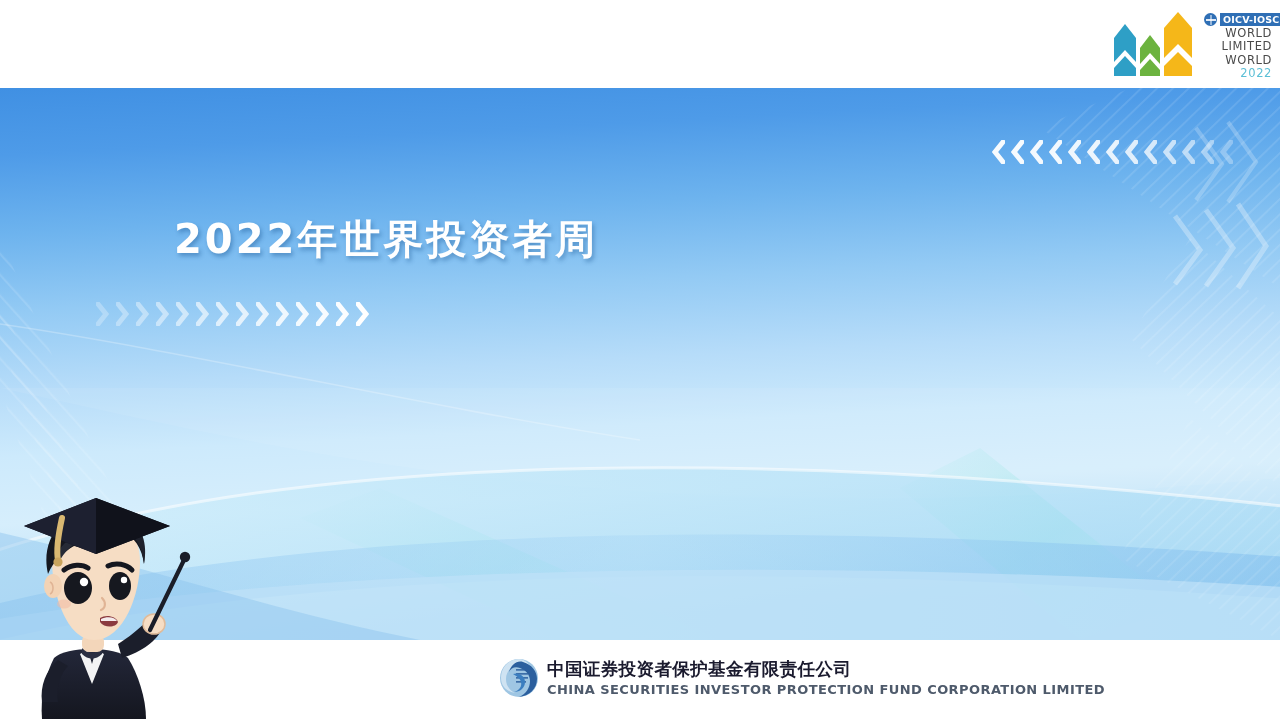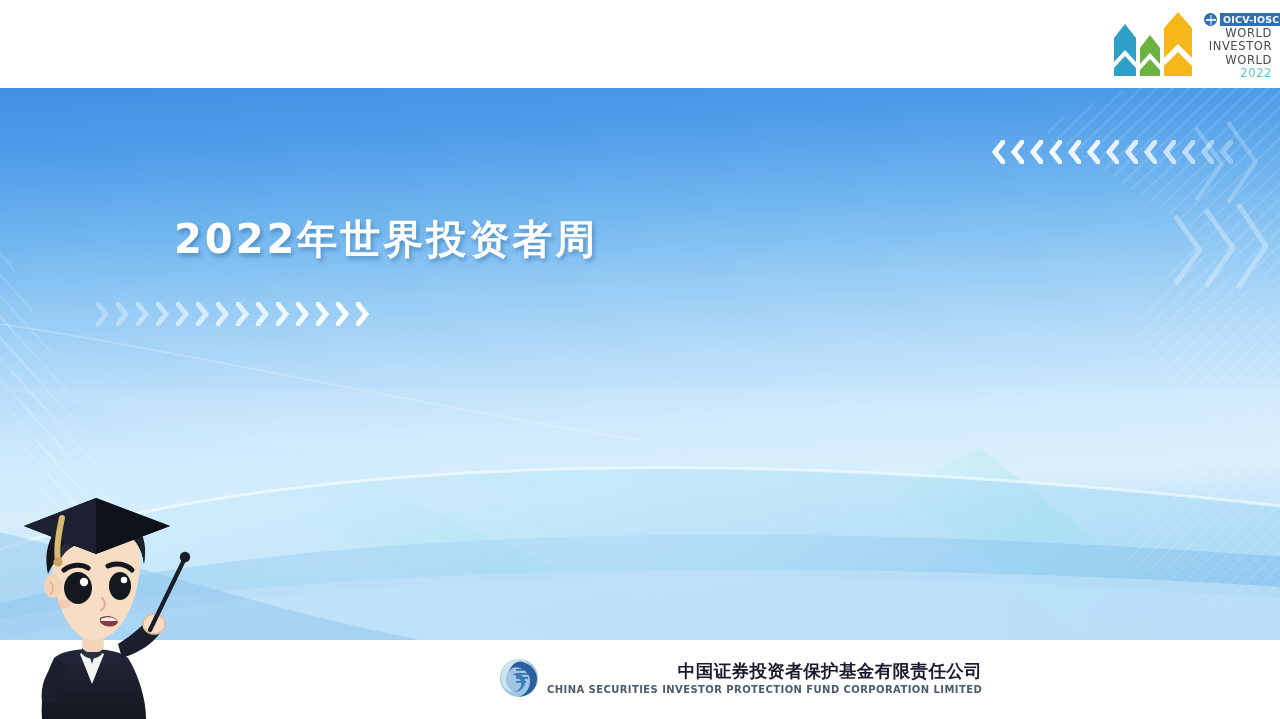--- a/index.html
+++ b/index.html
@@ -171,35 +171,34 @@
     width: 1280px; height: 79px;
     background: #ffffff;
     z-index: 25;
   }
   #fund-logo {
     position: absolute;
     left: 499px; top: 18px;
     display: flex;
     align-items: center;
     gap: 8px;
-    text-align: right;
   }
   #fund-mark { width: 40px; height: 40px; flex: none; }
   .fund-text { display: flex; flex-direction: column; justify-content: center; }
   #fund-cn {
     font-size: 17.5px;
     font-weight: 700;
     color: #1a1a2e;
     letter-spacing: .4px;
     font-family: "DejaVu Sans", sans-serif;
     line-height: 1.15;
     white-space: nowrap;
   }
   #fund-en {
-    font-size: 10px;
+    font-size: 13px;
     font-weight: 700;
     color: #4e5a6b;
     letter-spacing: .42px;
     font-family: "DejaVu Sans", sans-serif;
     margin-top: 2px;
     white-space: nowrap;
   }
 </style>
 </head>
 <body>
@@ -225,21 +224,21 @@
       <rect x="58" y="64" width="28" height="4" fill="#ffffff"></rect>
     </svg>
 
     <div class="iosco">
       <span class="iosco-globe"></span>
       <span class="iosco-word">OICV-IOSCO</span>
     </div>
 
     <div class="wiw-text">
       <div>WORLD</div>
-      <div>INVESTOR</div>
+      <div>LIMITED</div>
       <div>
         <span>WORLD</span>
         <span class="yr">2022</span>
       </div>
     </div>
   </div>
 </div>
 
 <div id="banner">
   <svg id="banner-svg" viewBox="0 0 1280 552" preserveAspectRatio="none">

